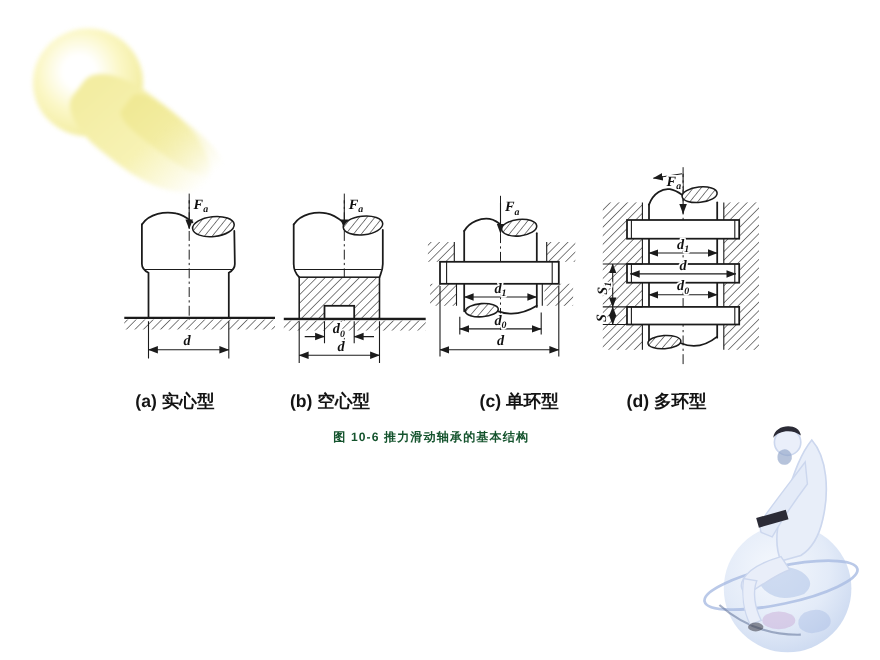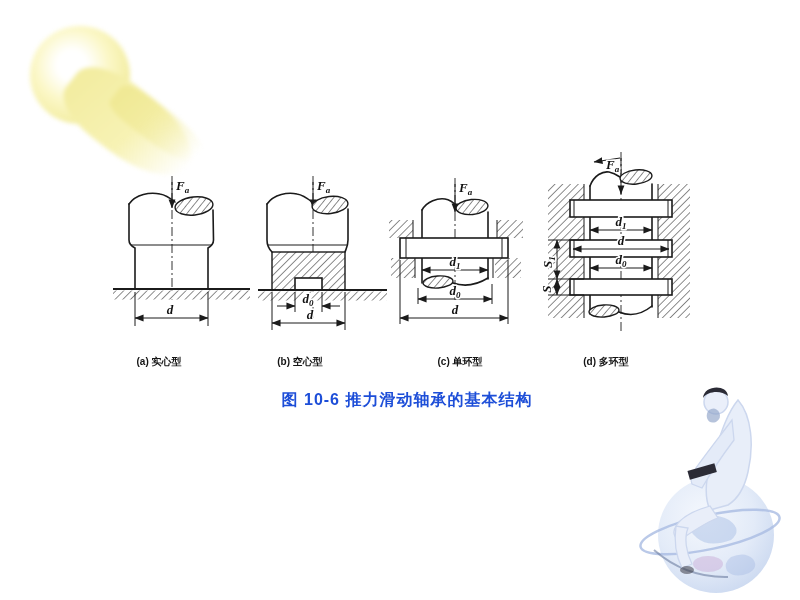--- a/index.html
+++ b/index.html
@@ -14,22 +14,22 @@
   .gnd{fill:none;stroke:#1b1b1b;stroke-width:2.2;}
   .white{fill:#ffffff;stroke:#1b1b1b;stroke-width:1.6;}
   .hatchstroke{fill:url(#hatch);stroke:#1b1b1b;stroke-width:1.4;}
   .hatchfill{fill:url(#hatch);stroke:none;}
   .dim{font-family:"Liberation Serif",serif;font-style:italic;font-weight:700;font-size:13px;fill:#111;
        paint-order:stroke;stroke:#ffffff;stroke-width:3px;stroke-linejoin:round;}
   .sub{font-size:9px;}
   .diag{position:absolute;}
 
   
-  .cap{position:absolute;top:355px;transform:translateX(-50%);font-weight:700;font-size:10px;color:#141414;white-space:nowrap;}
-  .figcap{position:absolute;left:407px;top:390px;transform:translateX(-50%);font-weight:700;font-size:16px;letter-spacing:1px;color:#1d4ed8;white-space:nowrap;}
+  .cap{position:absolute;top:355px;transform:translateX(-50%);font-weight:700;font-size:16px;color:#141414;white-space:nowrap;}
+  .figcap{position:absolute;left:392px;top:390px;transform:translateX(-50%);font-weight:700;font-size:11px;letter-spacing:1px;color:#14532d;white-space:nowrap;}
 
   
   .comet{position:absolute;left:25px;top:20px;width:190px;height:145px;filter:blur(2px);}
   .c-head{position:absolute;left:5px;top:6px;width:100px;height:98px;border-radius:50%;
     background:radial-gradient(circle at 42% 40%,#ffffff 0 18%,#fbf7c6 45%,#f1eb9a 78%,rgba(241,235,154,0) 100%);}
   .c-tail{position:absolute;left:45px;top:32px;width:145px;height:68px;transform:rotate(38deg);transform-origin:8% 50%;
     border-radius:45% 55% 60% 40%;
     background:linear-gradient(100deg,#f3eda2 10%,#f7f2b4 55%,rgba(248,243,181,0) 96%);}
   .c-tail2{position:absolute;left:90px;top:58px;width:110px;height:36px;transform:rotate(38deg);transform-origin:5% 50%;
     border-radius:40% 60% 70% 30%;
@@ -233,21 +233,21 @@
     </g>
     <g>
       <line class="dl" x1="8" y1="151" x2="44" y2="151"></line>
       <line class="dl" x1="17" y1="135" x2="17" y2="151" marker-start="url(#ah)" marker-end="url(#ah)"></line>
       <text class="dim" x="11" y="145" text-anchor="middle" transform="rotate(-90 11 145)">S</text>
     </g>
   </svg>
 
   <div class="cap" style="left:159px">(a) 实心型</div>
   <div class="cap" style="left:300px">(b) 空心型</div>
-  <div class="cap" style="left:460px">(c) 单环型</div>
+  <div class="cap" style="left:472px">(c) 单环型</div>
   <div class="cap" style="left:606px">(d) 多环型</div>
 
   <div class="figcap">图 10-6  推力滑动轴承的基本结构</div>
 
   <svg class="statue" width="158" height="225" viewBox="0 0 158 225">
     <g>
       <circle cx="80" cy="163" r="58" fill="url(#gl)"></circle>
       <path d="M 55,150 q 20,-12 38,-2 q 14,10 2,20 q -22,8 -34,-2 q -10,-8 -6,-16 z" fill="#aabfe6" opacity="0.5"></path>
       <path d="M 95,185 q 14,-6 22,2 q 6,8 -4,14 q -14,6 -22,-2 q -4,-8 4,-14 z" fill="#a9bde4" opacity="0.45"></path>
       <ellipse cx="72" cy="192" rx="15" ry="8" fill="#c9aed8" opacity="0.5"></ellipse>

